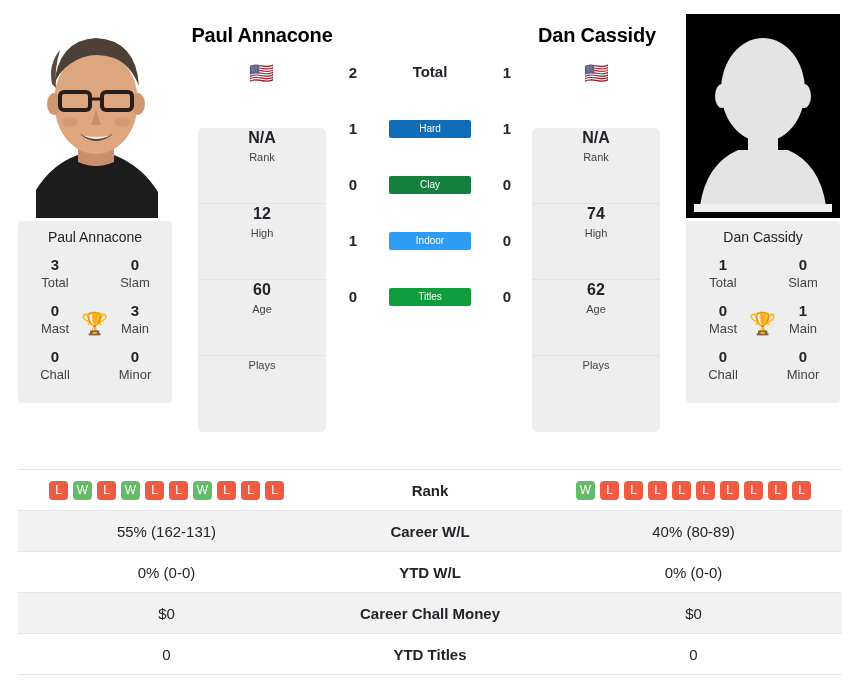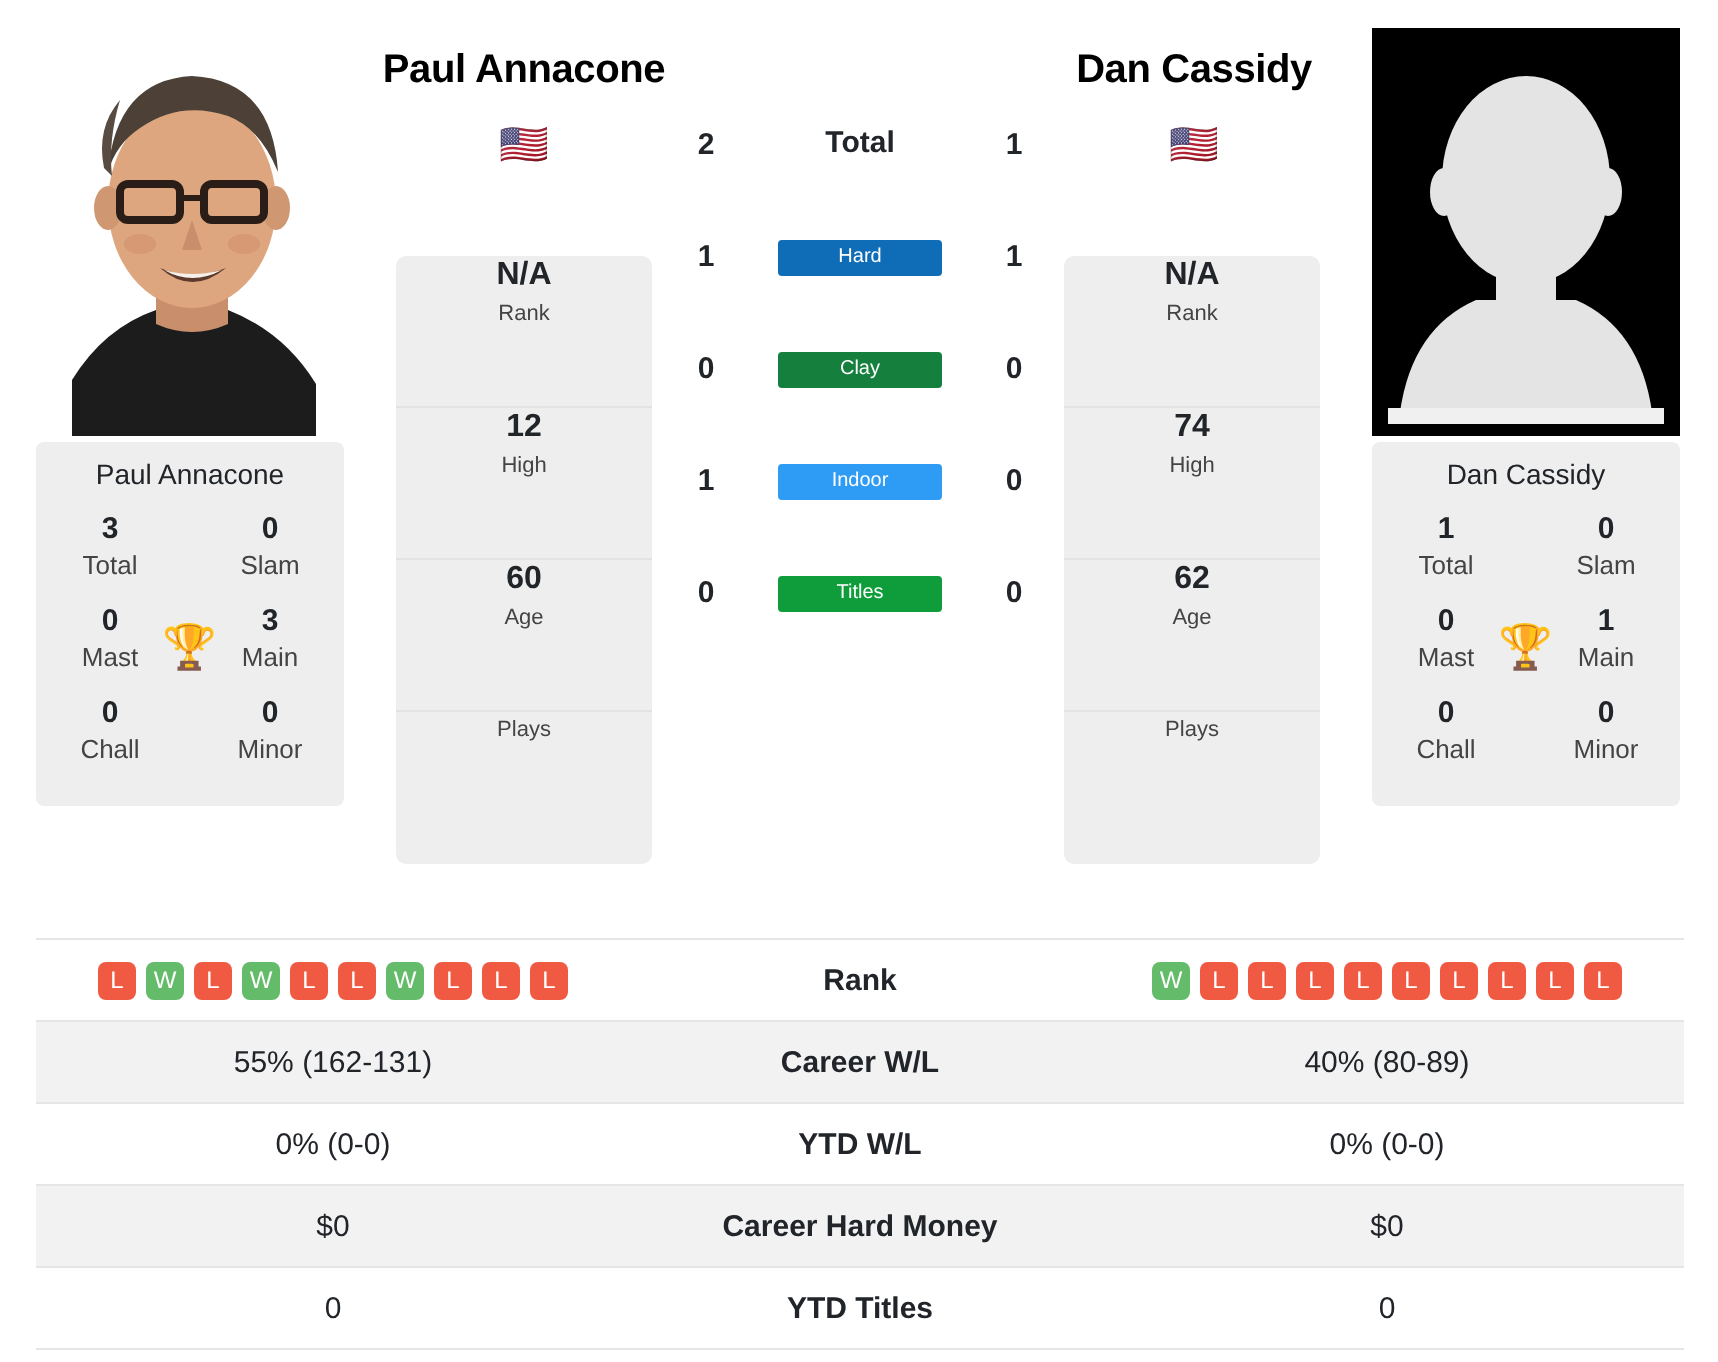--- a/index.html
+++ b/index.html
@@ -490,21 +490,21 @@
     </div>
 
     <div class="cmp-row">
       <div class="cmp-left">0% (0-0)</div>
       <div class="cmp-mid">YTD W/L</div>
       <div class="cmp-right">0% (0-0)</div>
     </div>
 
     <div class="cmp-row alt">
       <div class="cmp-left">$0</div>
-      <div class="cmp-mid">Career Hard Money</div>
+      <div class="cmp-mid">Career Chall Money</div>
       <div class="cmp-right">$0</div>
     </div>
 
     <div class="cmp-row">
       <div class="cmp-left">0</div>
       <div class="cmp-mid">YTD Titles</div>
       <div class="cmp-right">0</div>
     </div>
 
   </div>

